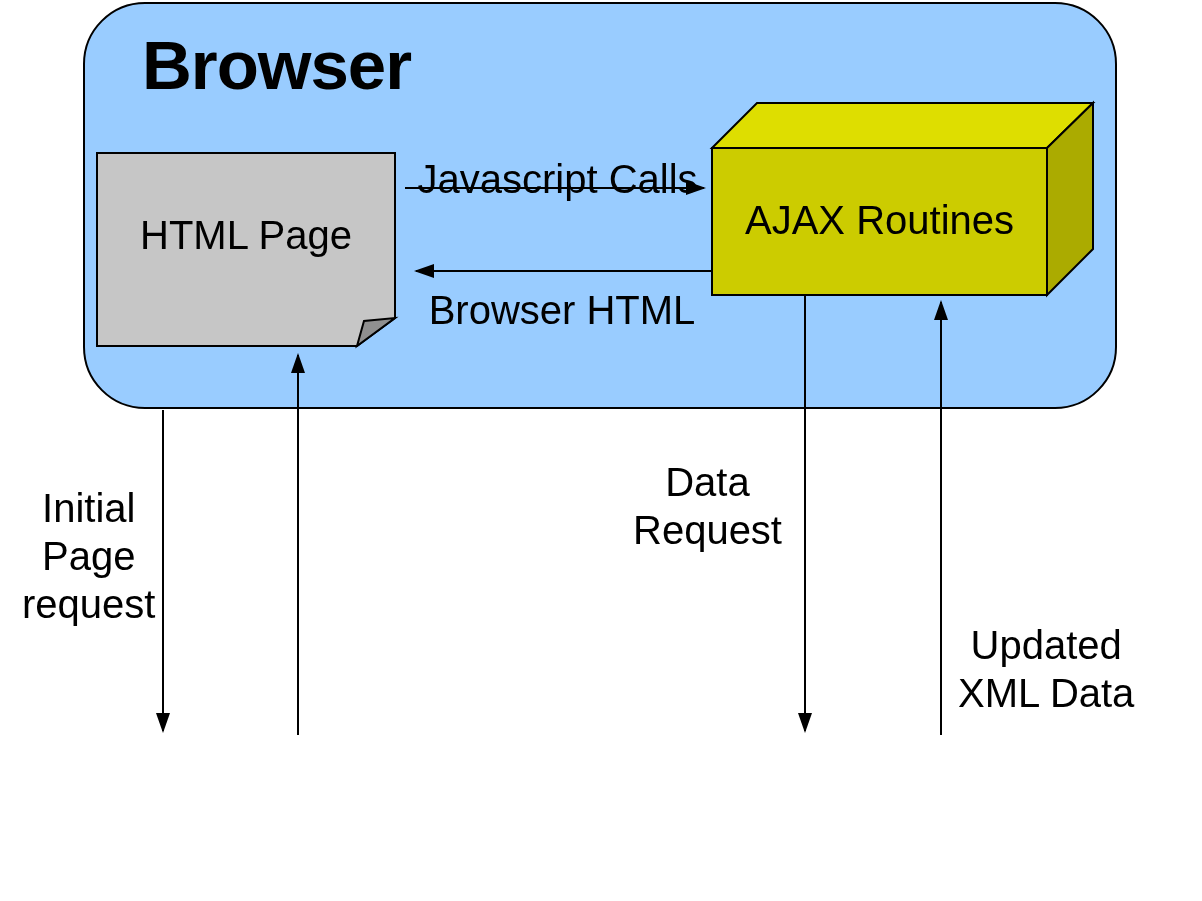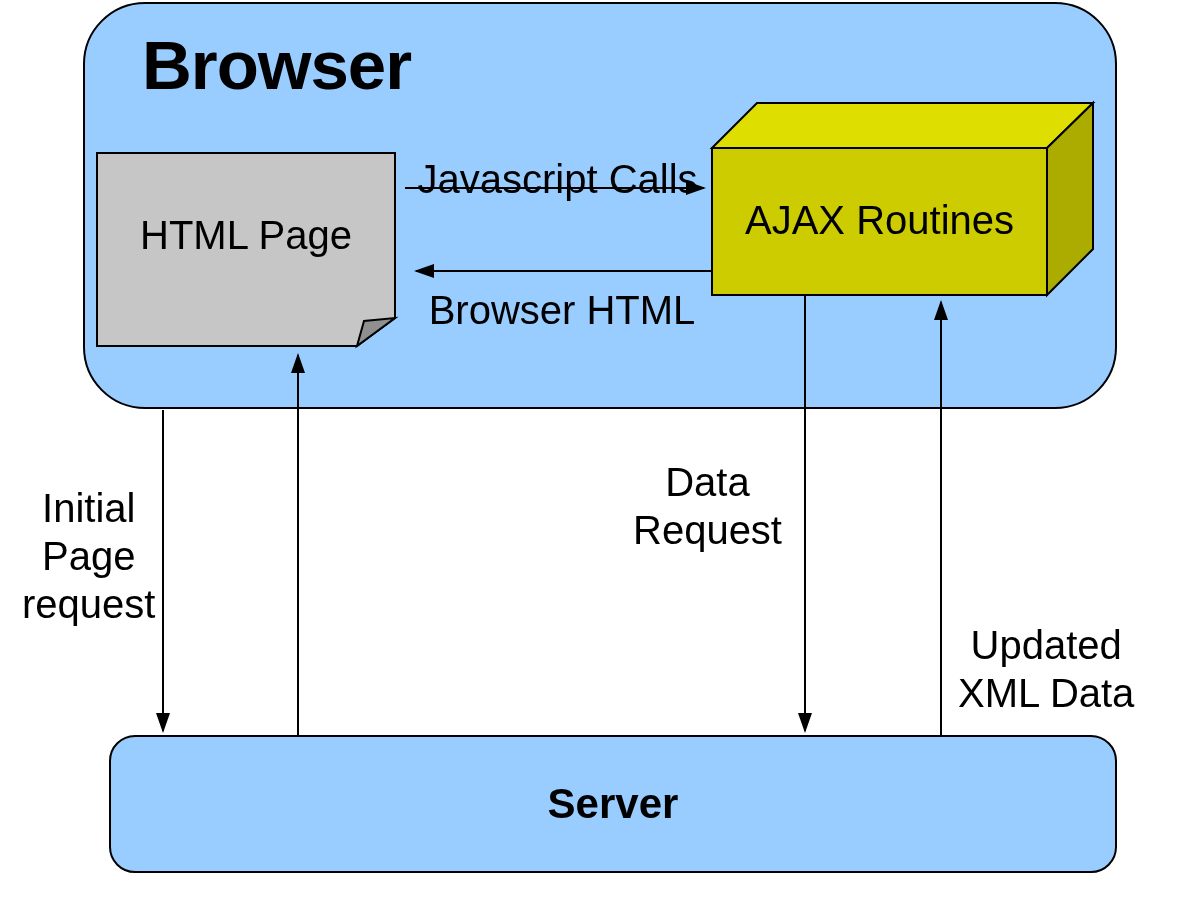--- a/index.html
+++ b/index.html
@@ -34,23 +34,20 @@
   #diagram-svg{position:absolute;left:0;top:0;pointer-events:none;}
   .edge{stroke:var(--line,#000);stroke-width:2;}
   .shape{stroke:var(--line,#000);stroke-width:2;}
 </style>
 </head>
 <body>
 
 <div class="canvas">
 
   <div id="browser-box" class="container-box"></div>
-  <div id="server-box" class="container-box">
-    <span id="server-label">Server</span>
-  </div>
 
   <svg id="diagram-svg" width="1202" height="901" viewBox="0 0 1202 901">
     <defs>
       <marker id="arrow" markerUnits="userSpaceOnUse" markerWidth="22" markerHeight="16" refX="18" refY="7" orient="auto">
         <path d="M0,0 L20,7 L0,14 Z" fill="var(--line,#000)"></path>
       </marker>
     </defs>
 
     <polygon class="shape" points="97,153 395,153 395,318 357,346 97,346" style="fill:var(--page-fill,#c6c6c6)"></polygon>
     <polygon class="shape" points="357,346 395,318 364,321" style="fill:var(--page-fold,#8f8f8f)"></polygon>

